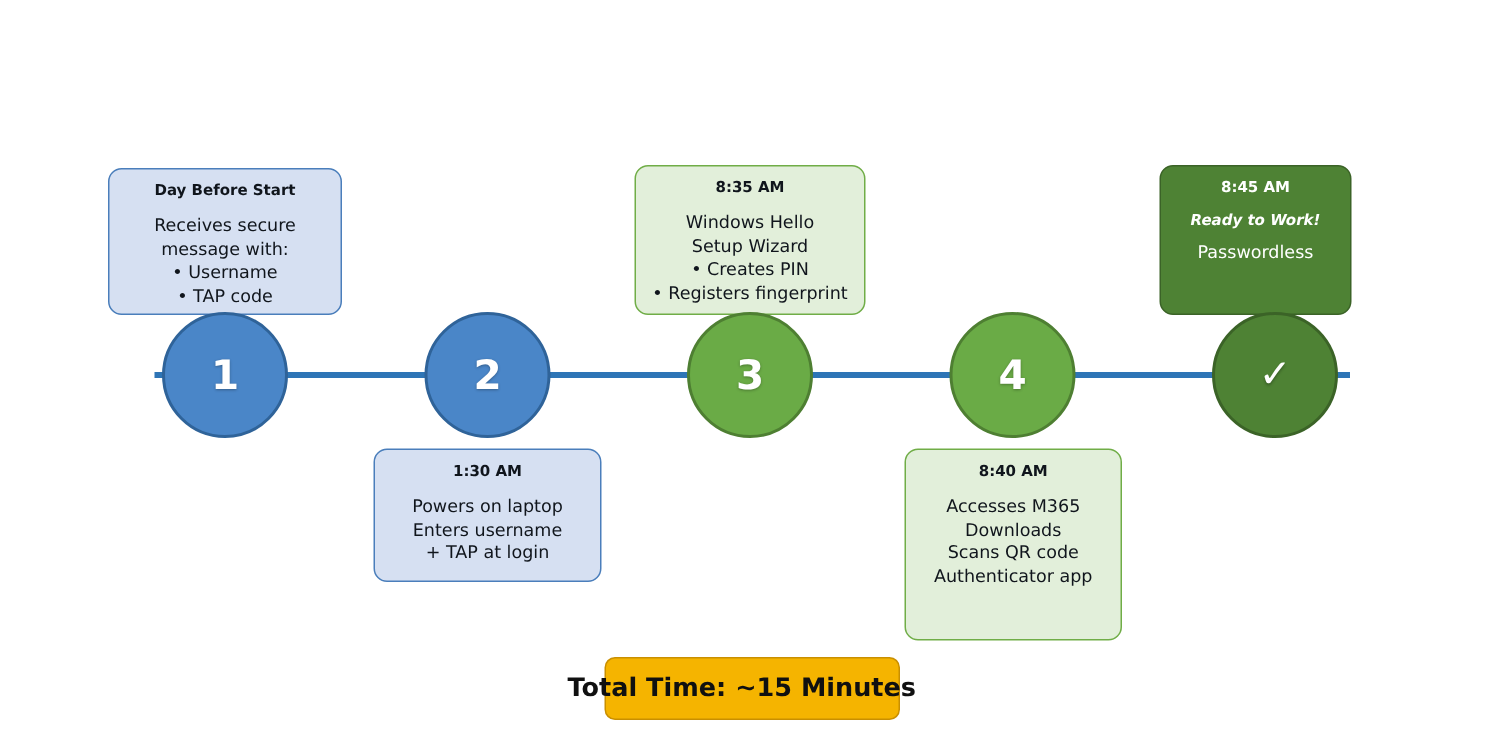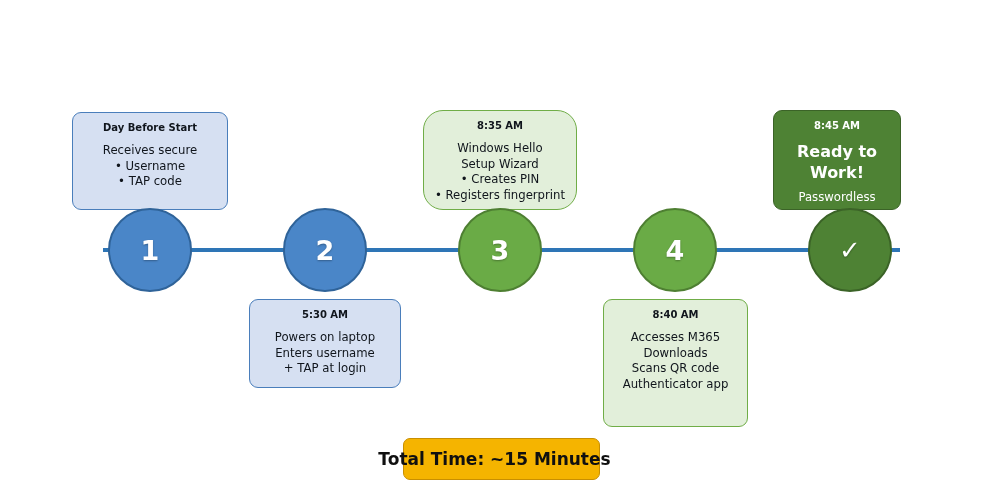--- a/index.html
+++ b/index.html
@@ -84,32 +84,33 @@
     background: #4e8234;
     border: 1.5px solid #3b6327;
     color: #ffffff;
   }
   .card .hdr {
     font-size: 10px;
     font-weight: bold;
     margin-bottom: 9px;
   }
   .card .hdr2 {
-    font-size: 16px;
+    font-size: 10px;
     font-weight: bold;
     margin: 2px 0 7px;
+    font-style: italic;
   }
   .card .ln {
     font-size: 11.7px;
   }
 
   
   #card1 { left: 72px;  top: 112px; width: 156px; height: 98px; }
   #card2 { left: 249px; top: 299px; width: 152px; height: 89px; }
-  #card3 { left: 423px; top: 110px; width: 154px; height: 100px; border-radius: 20px; }
+  #card3 { left: 423px; top: 110px; width: 154px; height: 100px; }
   #card4 { left: 603px; top: 299px; width: 145px; height: 128px; }
   #card5 { left: 773px; top: 110px; width: 128px; height: 100px; }
 
   
   #node1 { left: 108px; top: 208px; }
   #node2 { left: 283px; top: 208px; }
   #node3 { left: 458px; top: 208px; }
   #node4 { left: 633px; top: 208px; }
   #node5 { left: 808px; top: 208px; }
 
@@ -143,26 +144,27 @@
 </head>
 <body>
 
 <div id="stage">
 
   <div class="spine"></div>
 
   <div class="card blue" id="card1">
     <div class="hdr">Day Before Start</div>
     <div class="ln">Receives secure</div>
+    <div class="ln">message with:</div>
     <div class="ln">• Username</div>
     <div class="ln">• TAP code</div>
   </div>
 
   <div class="card blue" id="card2">
-    <div class="hdr">5:30 AM</div>
+    <div class="hdr">1:30 AM</div>
     <div class="ln">Powers on laptop</div>
     <div class="ln">Enters username</div>
     <div class="ln">+ TAP at login</div>
   </div>
 
   <div class="card lightgreen" id="card3">
     <div class="hdr">8:35 AM</div>
     <div class="ln">Windows Hello</div>
     <div class="ln">Setup Wizard</div>
     <div class="ln">• Creates PIN</div>

